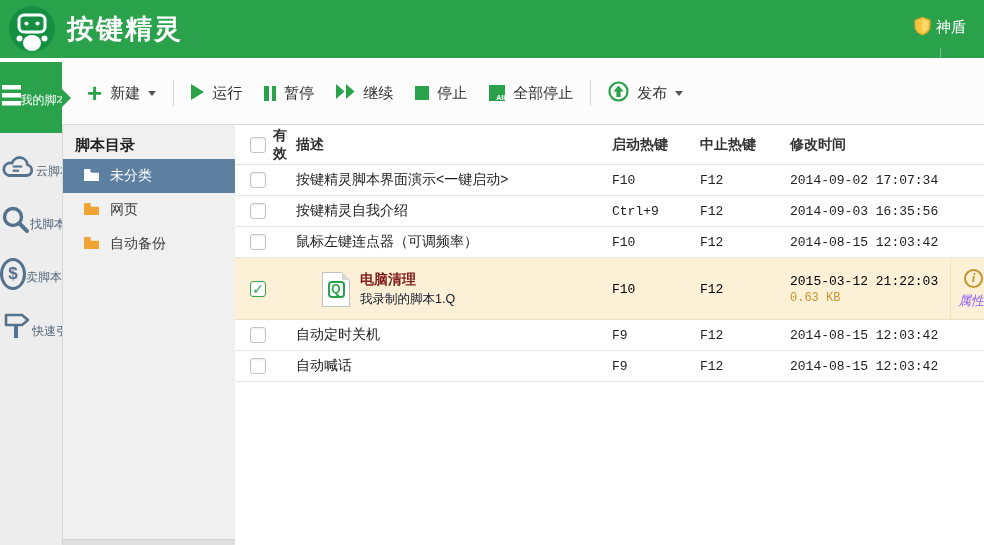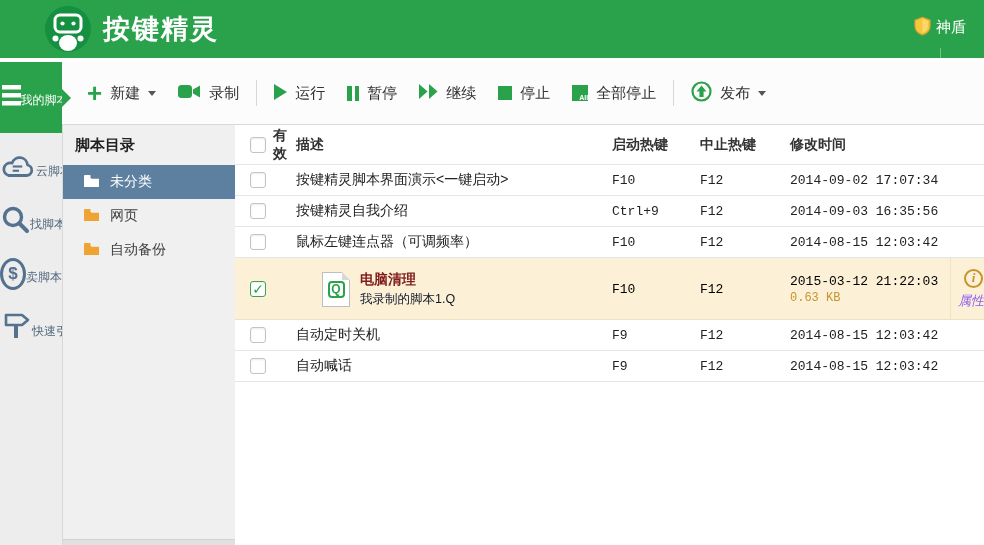--- a/index.html
+++ b/index.html
@@ -1,20 +1,20 @@
 <!DOCTYPE html>
 <html><head>
 <meta charset="utf-8">
 <style>
   * { margin:0; padding:0; box-sizing:border-box; }
   html,body { width:984px; height:545px; overflow:hidden; }
   body { font-family:"Liberation Sans","DejaVu Sans",sans-serif; background:#fff; position:relative; }
 
   
-  .titlebar { position:absolute; top:0; left:0; width:984px; height:58px; background:#2aa24b; display:flex; align-items:center;padding-left:36px; }
+  .titlebar { position:absolute; top:0; left:0; width:984px; height:58px; background:#2aa24b; display:flex; align-items:center; }
   .logo { width:46px; height:46px; margin-left:9px; flex:0 0 auto; }
   .app-title { color:#fff; font-size:27px; font-weight:bold; margin-left:12px; letter-spacing:2px; }
   .titlebar-right { position:absolute; top:12px; right:8px; display:flex; align-items:center; gap:6px;flex-direction:column; }
   .tb-btn { background:transparent; border:none; width:34px; height:30px; display:flex; align-items:center; justify-content:center; cursor:pointer; }
   .shield-btn { display:flex; align-items:center; gap:5px; background:transparent; border:none; color:#fff; font-size:15px; padding:0 10px; height:30px; cursor:pointer; }
   .tb-sep { width:1px; height:24px; background:rgba(255,255,255,0.35); margin:0 8px; }
 
   
   .sidebar { position:absolute; top:62px; left:0; width:62px; bottom:0; background:#ededed; }
   .side-item { width:62px; display:flex; flex-direction:row; align-items:center; cursor:pointer; }
@@ -31,21 +31,21 @@
   .caret { width:0; height:0; border-left:4px solid transparent; border-right:4px solid transparent; border-top:5px solid #555; display:inline-block; }
   .plus { color:#2aa24b; font-size:26px; font-weight:bold; line-height:20px; }
   .pause-bars { display:inline-flex; gap:3px; }
   .pause-bars i { width:4.5px; height:15px; background:#2aa24b; }
   .stop-sq { width:14px; height:14px; background:#2aa24b; display:inline-block; }
   .stopall { position:relative; width:16px; height:16px; background:#2aa24b; display:inline-block; }
   .stopall b { position:absolute; bottom:0px; right:0px; font-size:7px; color:#fff; font-weight:bold; }
 
   
   .dirpanel { position:absolute; top:125px; left:62px; width:173px; bottom:0; background:#f0f0f0; border-left:1px solid #d8d8d8; }
-  .dir-title { font-size:15px; font-weight:bold; color:#222; padding:11px 0 10px 12px; }
+  .dir-title { font-size:15px; font-weight:bold; color:#222; padding:11px 0 4px 12px; }
   .dir-item { height:34px; display:flex; align-items:center; padding-left:20px; gap:10px; font-size:14px; color:#404040; cursor:pointer; }
   .dir-item.selected { background:#5d80a0; color:#fff; }
   .dir-strip { position:absolute; bottom:0; left:0; right:0; height:6px; background:#e0e0e0; border-top:1px solid #d2d2d2; }
 
   
   .content { position:absolute; top:125px; left:235px; right:0; bottom:0; background:#fff; }
   .trow { display:grid; grid-template-columns:61px 316px 88px 90px 160px 1fr; align-items:center; border-bottom:1px solid #e6e6e6; }
   .thead { height:40px; font-weight:bold; font-size:14px; color:#333; }
   .thead .c1 { display:flex; align-items:center; gap:7px; padding-left:15px; }
   .trow.r { height:31px; font-size:14px; color:#222; cursor:pointer; }
@@ -196,29 +196,20 @@
   </div>
 </nav>
 <div class="notch"></div>
 
 <div class="toolbar">
   <button class="tool-btn">
     <span class="plus">+</span>
     <span>新建</span>
     <span class="caret"></span>
   </button>
-  <button class="tool-btn">
-    <span>
-      <svg width="23" height="15" viewBox="0 0 23 15">
-        <rect x="0" y="1" width="14" height="13" rx="3.5" fill="#2aa24b"></rect>
-        <polygon points="15,5.5 22,1.5 22,13.5 15,9.5" fill="#2aa24b"></polygon>
-      </svg>
-    </span>
-    <span>录制</span>
-  </button>
   <span class="tool-sep"></span>
   <button class="tool-btn">
     <span>
       <svg width="13" height="16" viewBox="0 0 13 16">
           <polygon points="0,0 13,8 0,16" fill="#2aa24b"></polygon>
         </svg>
     </span>
     <span>运行</span>
   </button>
   <button class="tool-btn">

